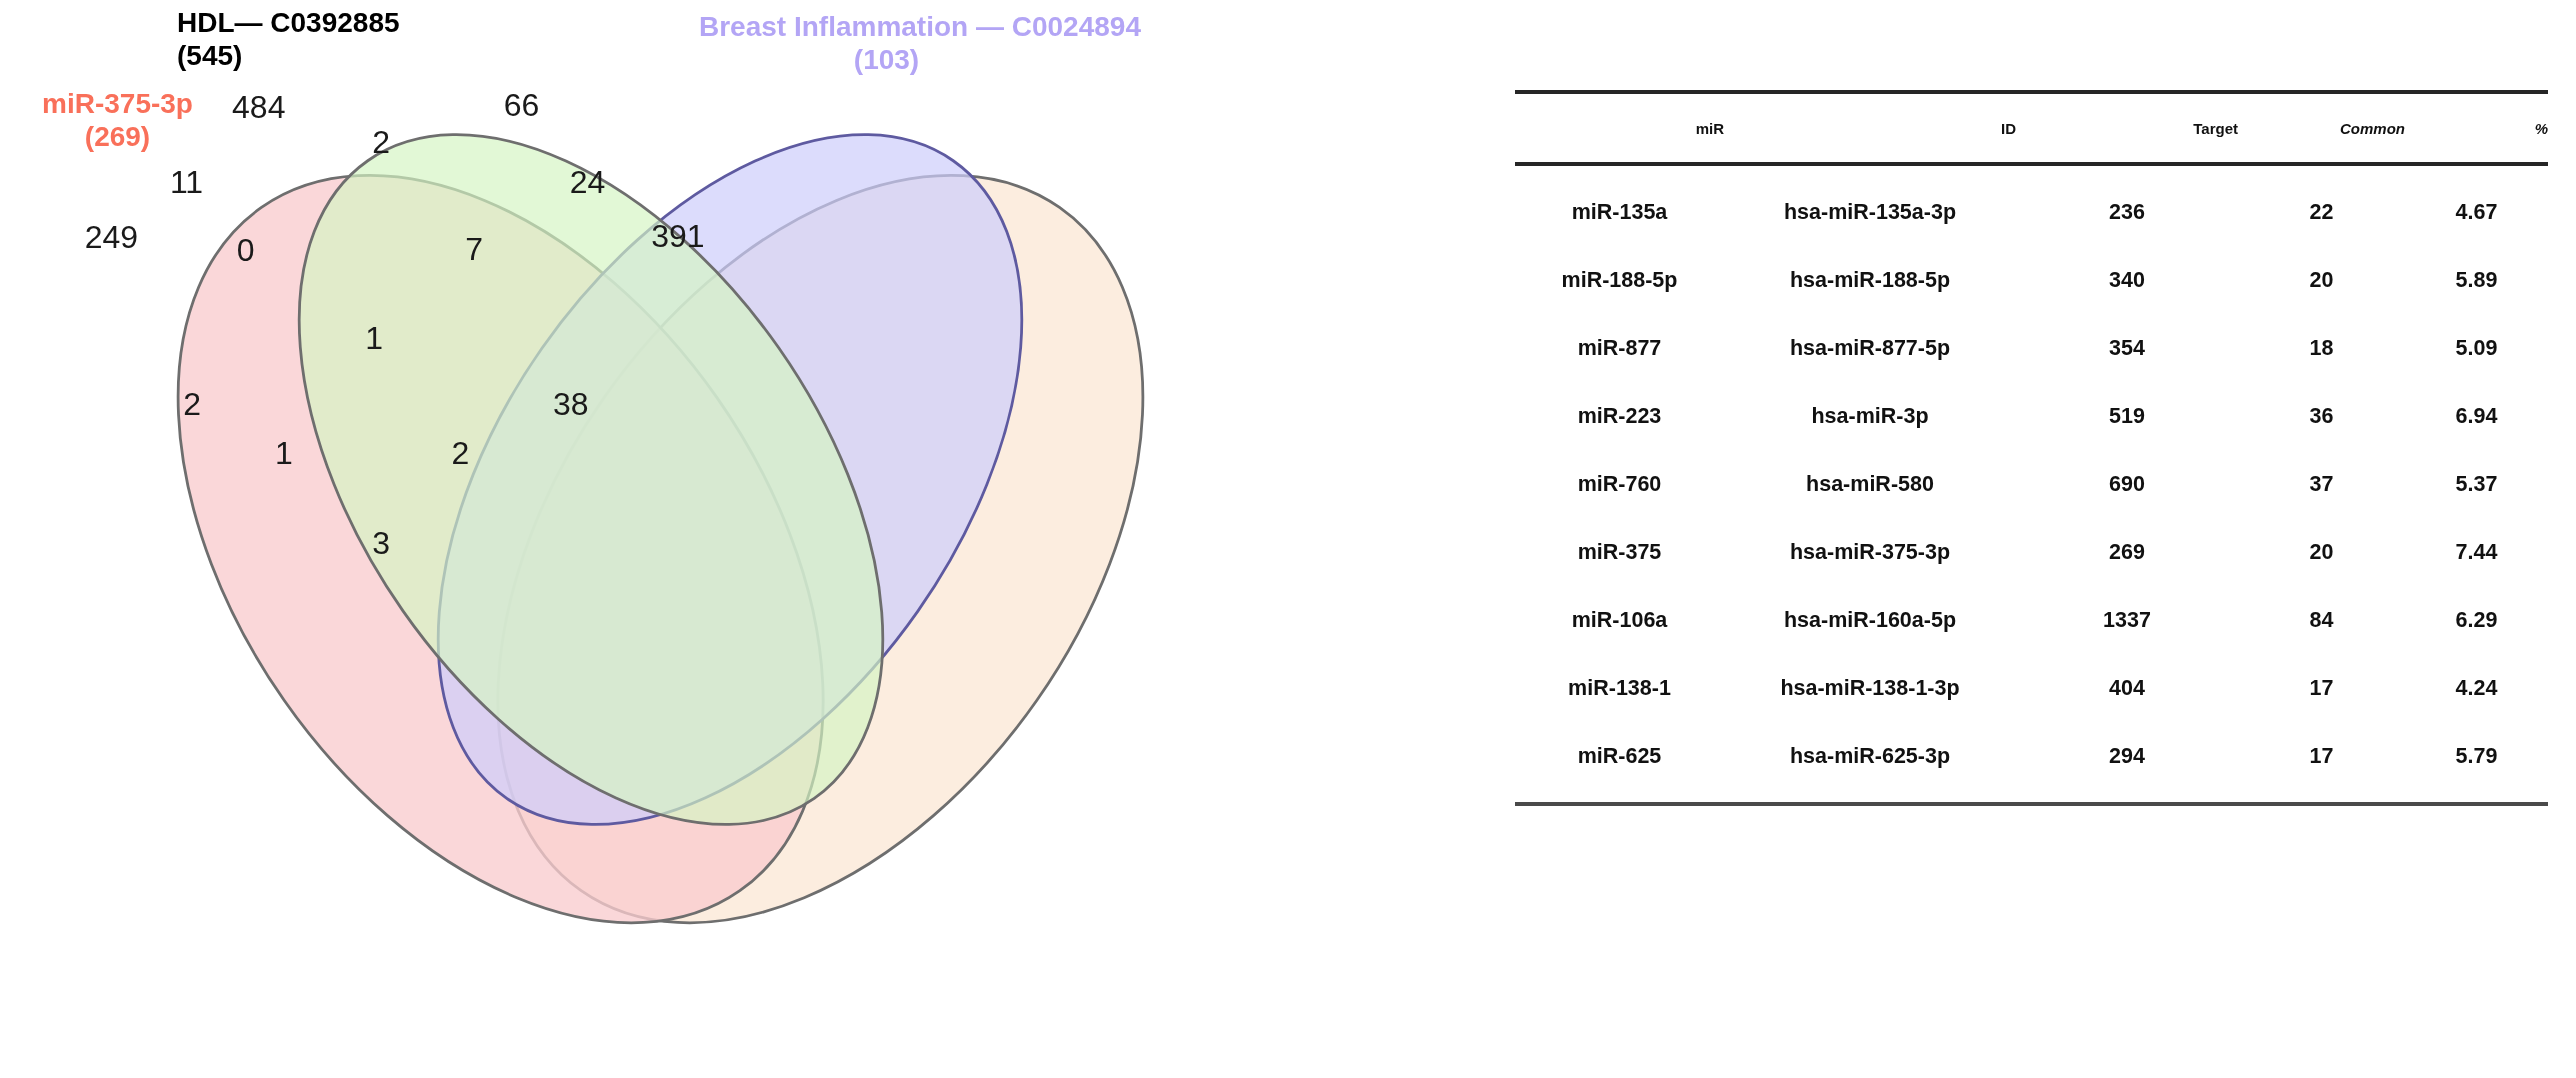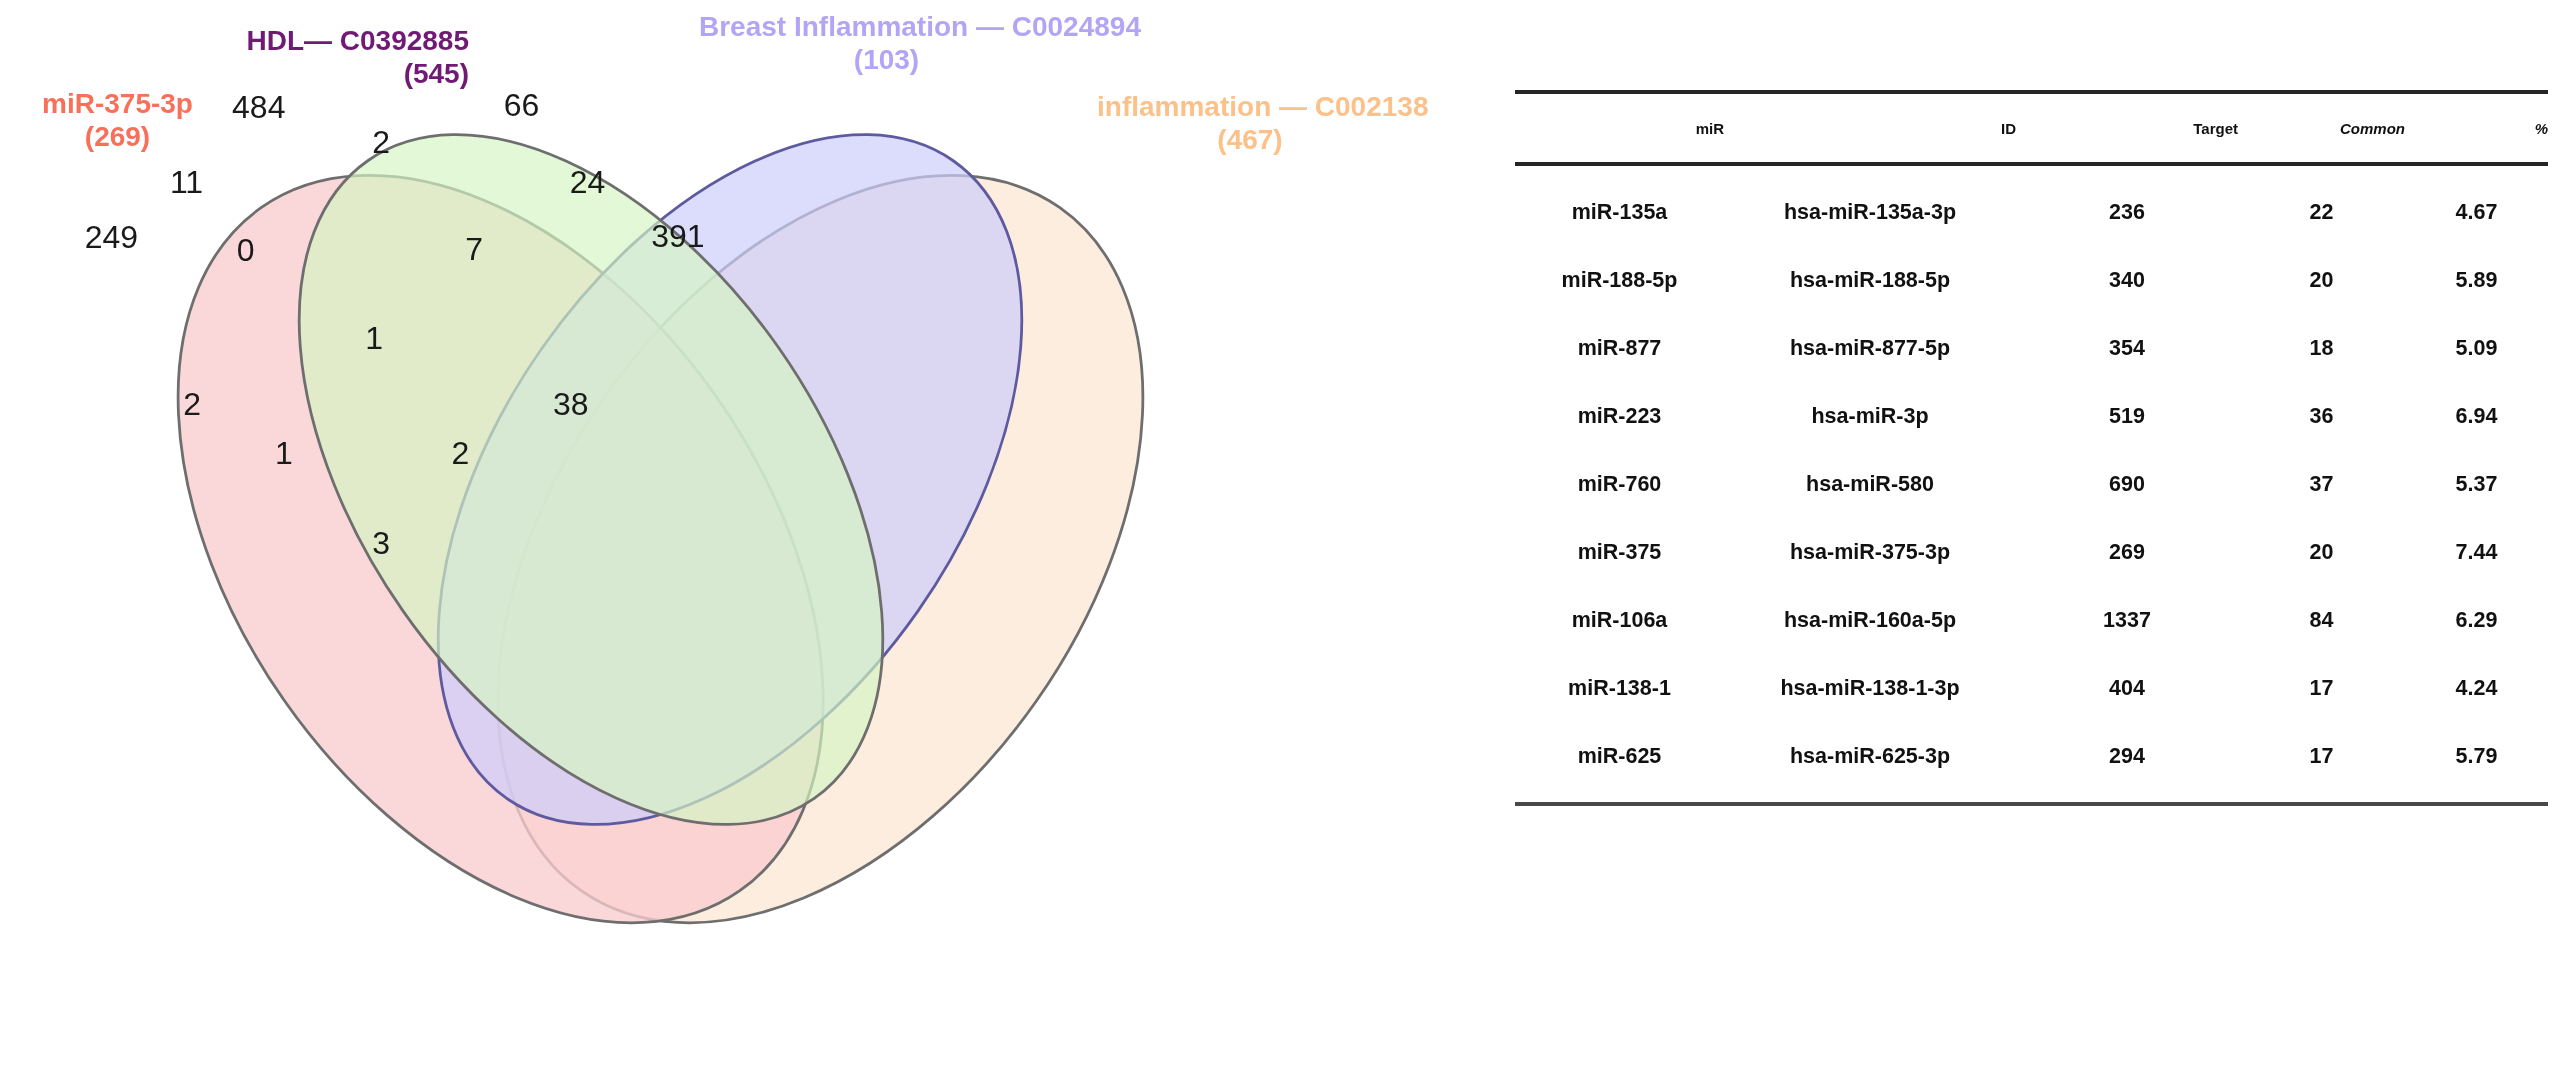--- a/index.html
+++ b/index.html
@@ -40,21 +40,21 @@
   .set-label {
     position: absolute;
     font-family: "Liberation Sans", sans-serif;
     font-size: 28px;
     font-weight: bold;
     line-height: 1.18;
     white-space: nowrap;
   }
   .set-label .sub { display: block; }
 
-  #label-hdl   { left: 177px;  top: 24px;  width: 292px; text-align: right; color: #701a75; }
+  #label-hdl   { left: 177px;  top: 6px;  width: 292px; text-align: left; color: #000000; }
   #label-breast{ left: 699px; top: 10.4px;  width: 375px; text-align: center; color: #b3a5f5; }
   #label-mir   { left: 0px;    top: 87px; width: 209px; text-align: center; color: #f9705a; margin-left: 13px; }
   #label-infl  { left: 1097px; top: 90px; width: 361px; text-align: left;   color: #fcc089; }
   #label-infl .sub { text-align: center; width: 306px; }
 
   
   #table-panel {
     position: absolute;
     left: 1515px;
     top: 90px;
@@ -140,24 +140,20 @@
   <div class="set-label" id="label-breast">
     <span>Breast Inflammation — C0024894</span>
     <span class="sub">(103)</span>
   </div>
 
   <div class="set-label" id="label-mir">
     <span>miR-375-3p</span>
     <span class="sub">(269)</span>
   </div>
 
-  <div class="set-label" id="label-infl">
-    <span>inflammation — C002138</span>
-    <span class="sub">(467)</span>
-  </div>
 </div>
 
 <div id="table-panel">
   <table class="data-table">
     <colgroup>
       <col class="c-mir">
         <col class="c-id">
         <col class="c-target">
         <col class="c-common">
         <col class="c-pct">

